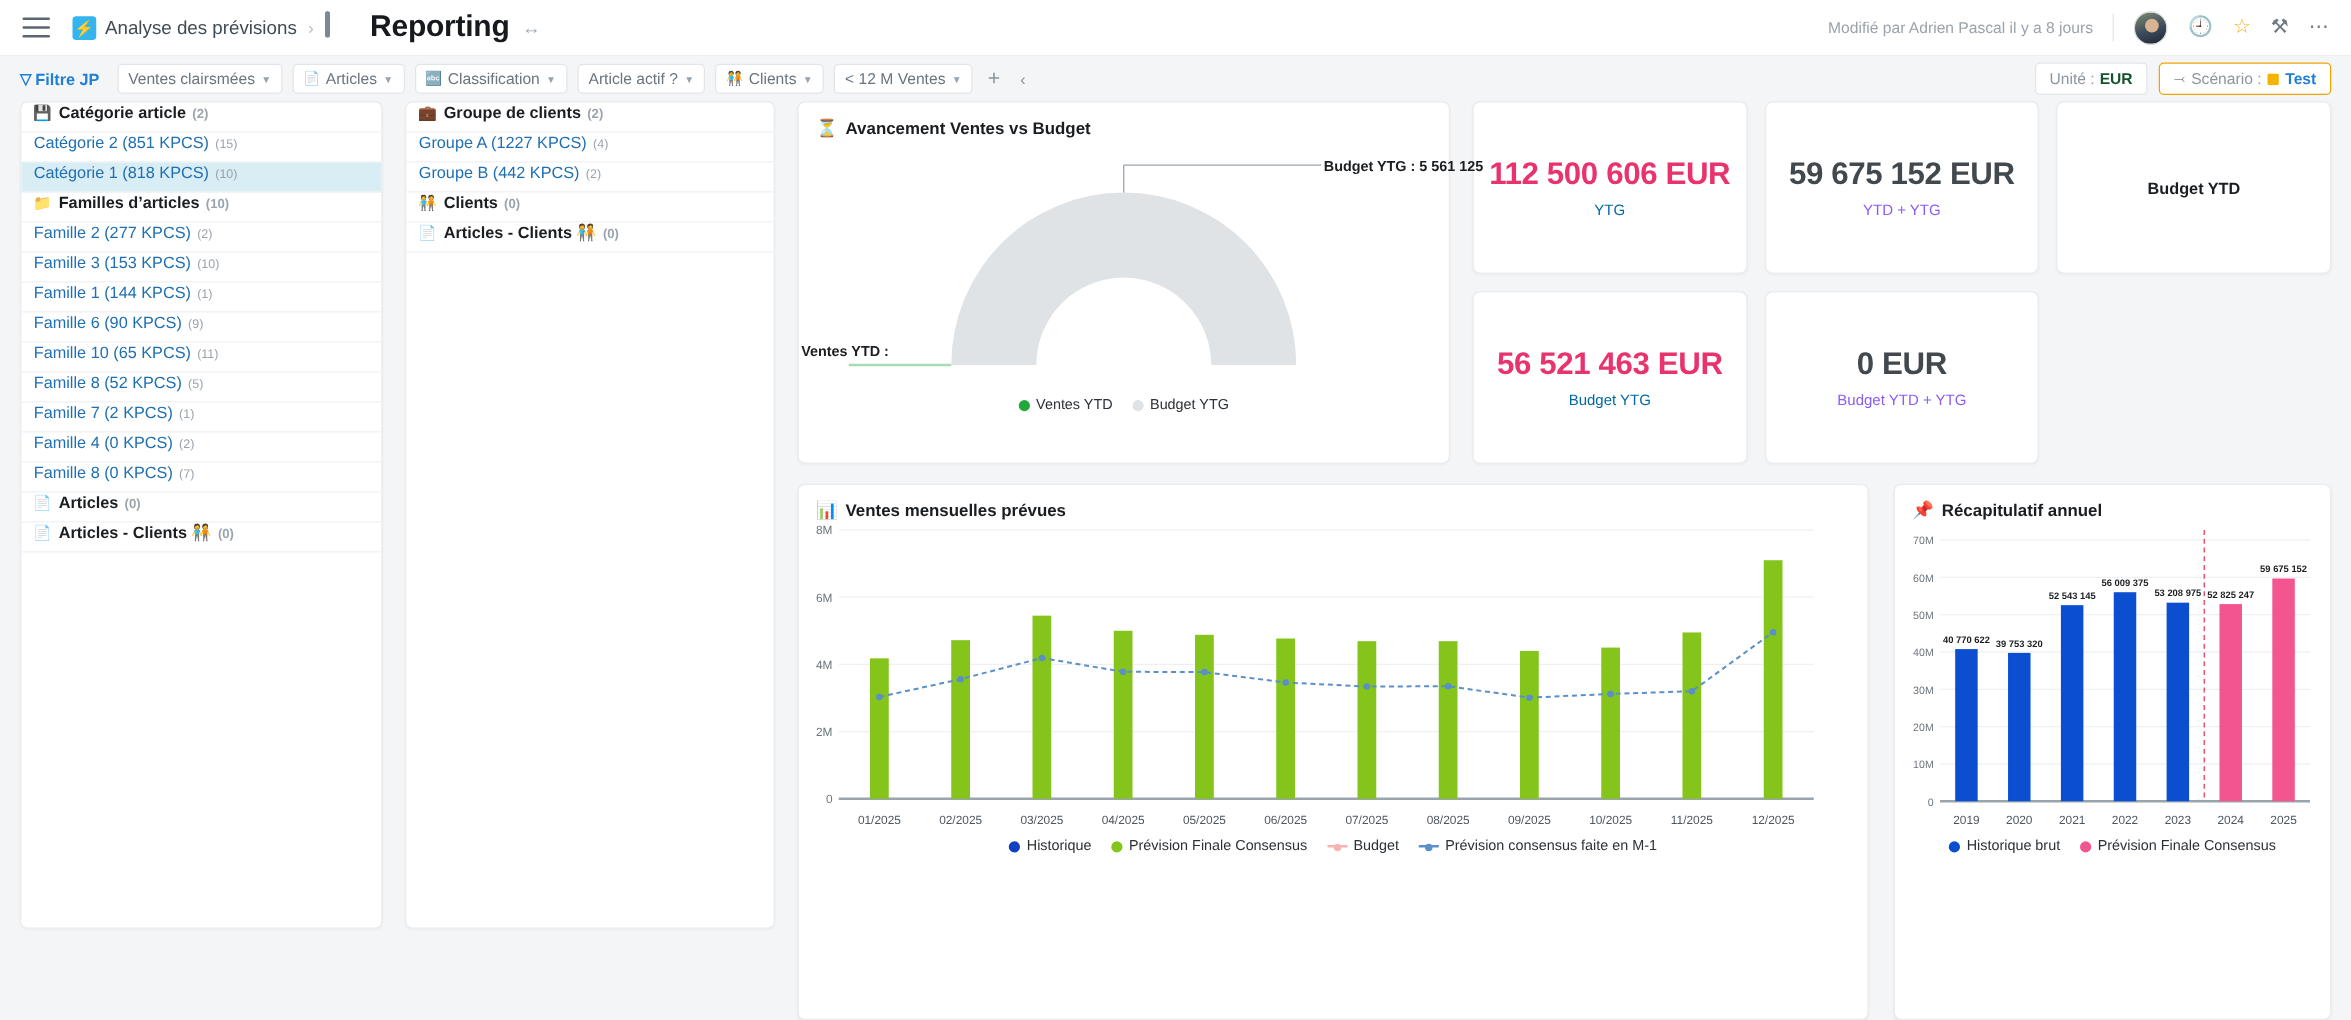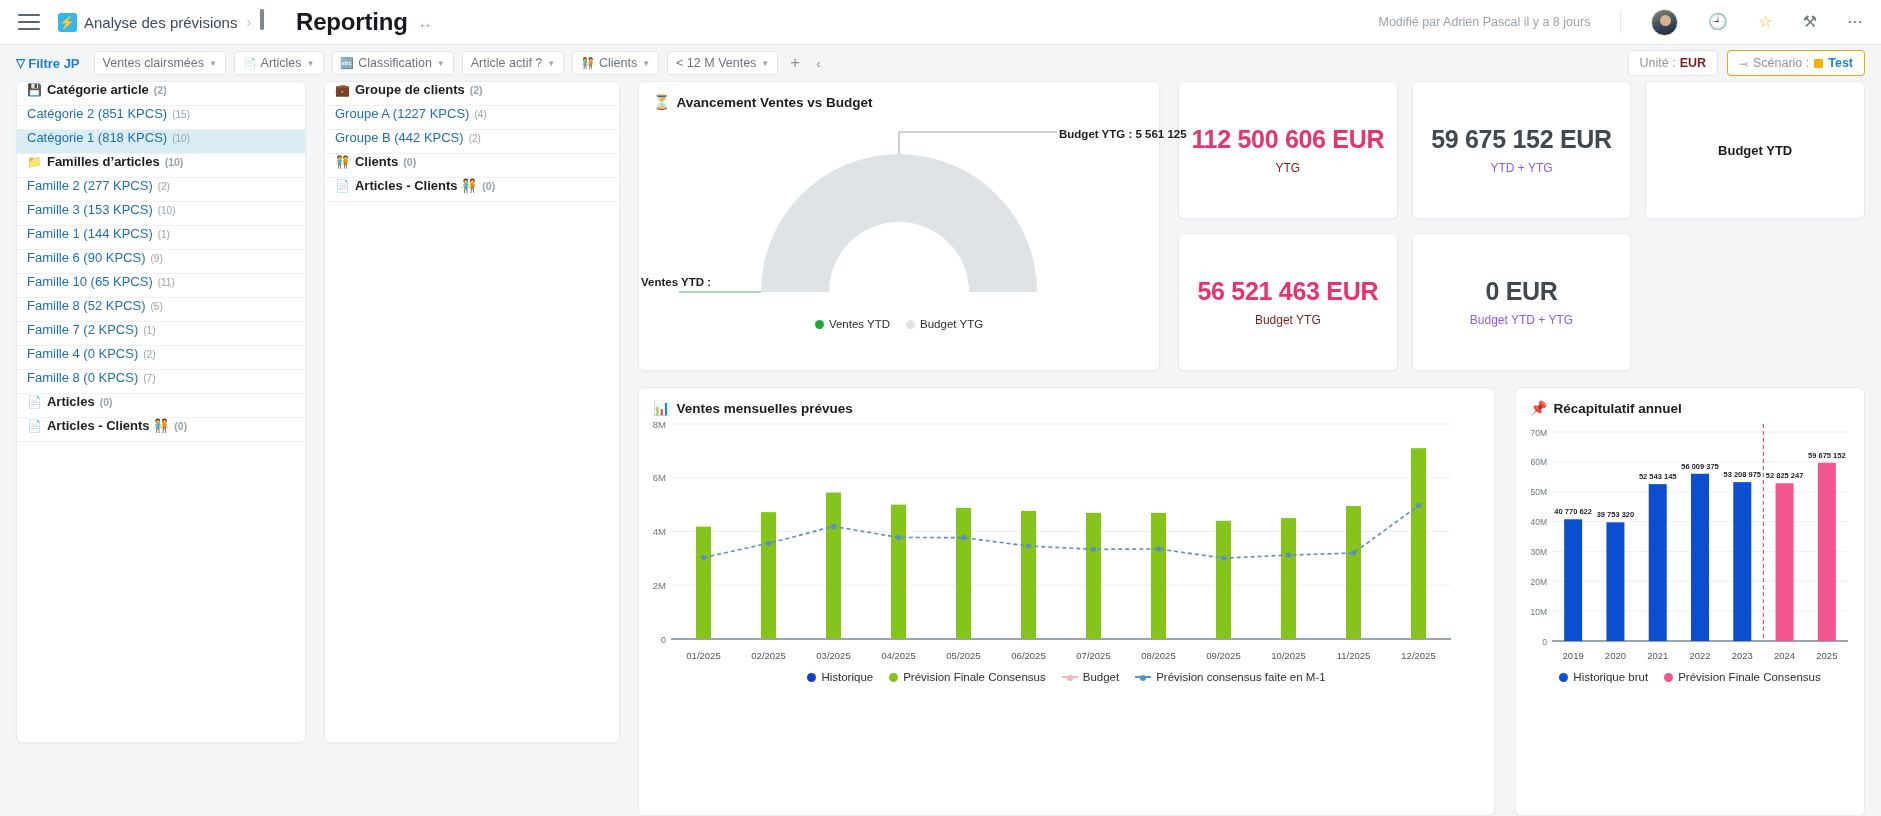--- a/index.html
+++ b/index.html
@@ -30,21 +30,21 @@
   .crumb-sep { margin: 0 9px; color: #b6bfc7; font-size: 14px; }
   .monitor-icon {
     width: 26px; height: 22px; position: relative; margin-right: 10px; flex: none;
   }
   .monitor-icon .scr { width: 26px; height: 17px; border-radius: 3px; background: #5ec8f5;
                        border: 2px solid #7a8994; box-sizing: border-box; }
   .monitor-icon .stand { width: 11px; height: 4px; background: #9aa6b0; margin: 1px auto 0;
                          border-radius: 0 0 2px 2px; }
   .page-title { font-size: 24px; font-weight: bold; color: #16191d; letter-spacing: -0.2px; }
   .arrows { margin-left: 10px; color: #9aa6b0; font-size: 15px; letter-spacing: 1px; }
-  .header-right { margin-left: auto; display: flex; align-items: center; gap: 30px; }
+  .header-right { margin-left: auto; display: flex; align-items: center; gap: 16px; }
   .modified { font-size: 12.5px; color: #9aa3ab; }
   .vdiv { width: 1px; height: 22px; background: #e3e6e9; }
   .avatar {
     width: 27px; height: 27px; border-radius: 50%;
     background: linear-gradient(160deg,#7b8f6e 0%,#3e4a5c 55%,#1d2430 100%);
     border: 1px solid #d6dadd; position: relative; overflow: hidden;
   }
   .avatar::after { content:""; position:absolute; width:11px; height:11px; border-radius:50%;
                    background:#d8b392; left:8px; top:5px; }
   .hicon { color: #6d7a85; font-size: 16px; cursor: pointer; line-height: 1; }
@@ -66,21 +66,21 @@
   .chip .caret { font-size: 8px; color: #9aa4ad; margin-left: 1px; }
   .chip .gl { font-size: 11px; line-height: 1; }
   .tb-plus { color: #8b959d; font-size: 17px; cursor: pointer; padding: 0 4px; }
   .tb-chev { color: #8b959d; font-size: 13px; cursor: pointer; padding: 0 4px; }
   .filterbar-right { margin-left: auto; display: flex; align-items: center; gap: 9px; }
   .unit-chip {
     height: 26px; background: #fff; border: 1px solid #e2e5e8; border-radius: 4px;
     display: flex; align-items: center; padding: 0 11px; font-size: 12.5px; color: #8d969e;
     gap: 4px; cursor: pointer;
   }
-  .unit-chip b { color: #7f1d1d; font-weight: bold; }
+  .unit-chip b { color: #14532d; font-weight: bold; }
   .scen-chip {
     height: 26px; background: #fff; border: 1px solid #f0a500; border-radius: 4px;
     display: flex; align-items: center; padding: 0 11px; font-size: 12.5px; color: #8d969e;
     gap: 5px; cursor: pointer;
   }
   .scen-chip .sq { width: 9px; height: 9px; background: #f5b301; border-radius: 1px; display:inline-block; }
   .scen-chip b { color: #1f7fd4; font-weight: bold; }
   .scen-chip .shareic { color: #7b848c; font-size: 11px; }
 
   
@@ -121,21 +121,21 @@
   .kpi {
     background:#fff; border:1px solid #e9ebee; border-radius: 6px;
     box-shadow: 0 1px 2px rgba(16,24,40,.04);
     display:flex; flex-direction:column; align-items:center; justify-content:center;
   }
   .kpi-label-only { font-size: 13px; font-weight: bold; color: #1b1e21; }
   .kpi-val { font-size: 25px; font-weight: bold; letter-spacing: -0.3px; }
   .kpi-val.pink { color: #e8336d; }
   .kpi-val.dark { color: #41484e; }
   .kpi-sub { font-size: 12px; margin-top: 7px; }
-  .kpi-sub.pink { color: #7f1d1d; }
+  .kpi-sub.pink { color: #0369a1; }
   .kpi-sub.grey { color: #8b5cf6; }
 
   .monthly-card { flex: 1; min-width: 0; position: relative; }
   .annual-card { width: 350px; flex: none; position: relative; }
 
   svg { display: block; }
   .leg { display: flex; align-items: center; justify-content: center; gap: 16px;
          font-size: 11.5px; color: #2b3136; }
   .leg .item { display: flex; align-items: center; gap: 5px; white-space: nowrap; }
   .dot { width: 9px; height: 9px; border-radius: 50%; display: inline-block; }

